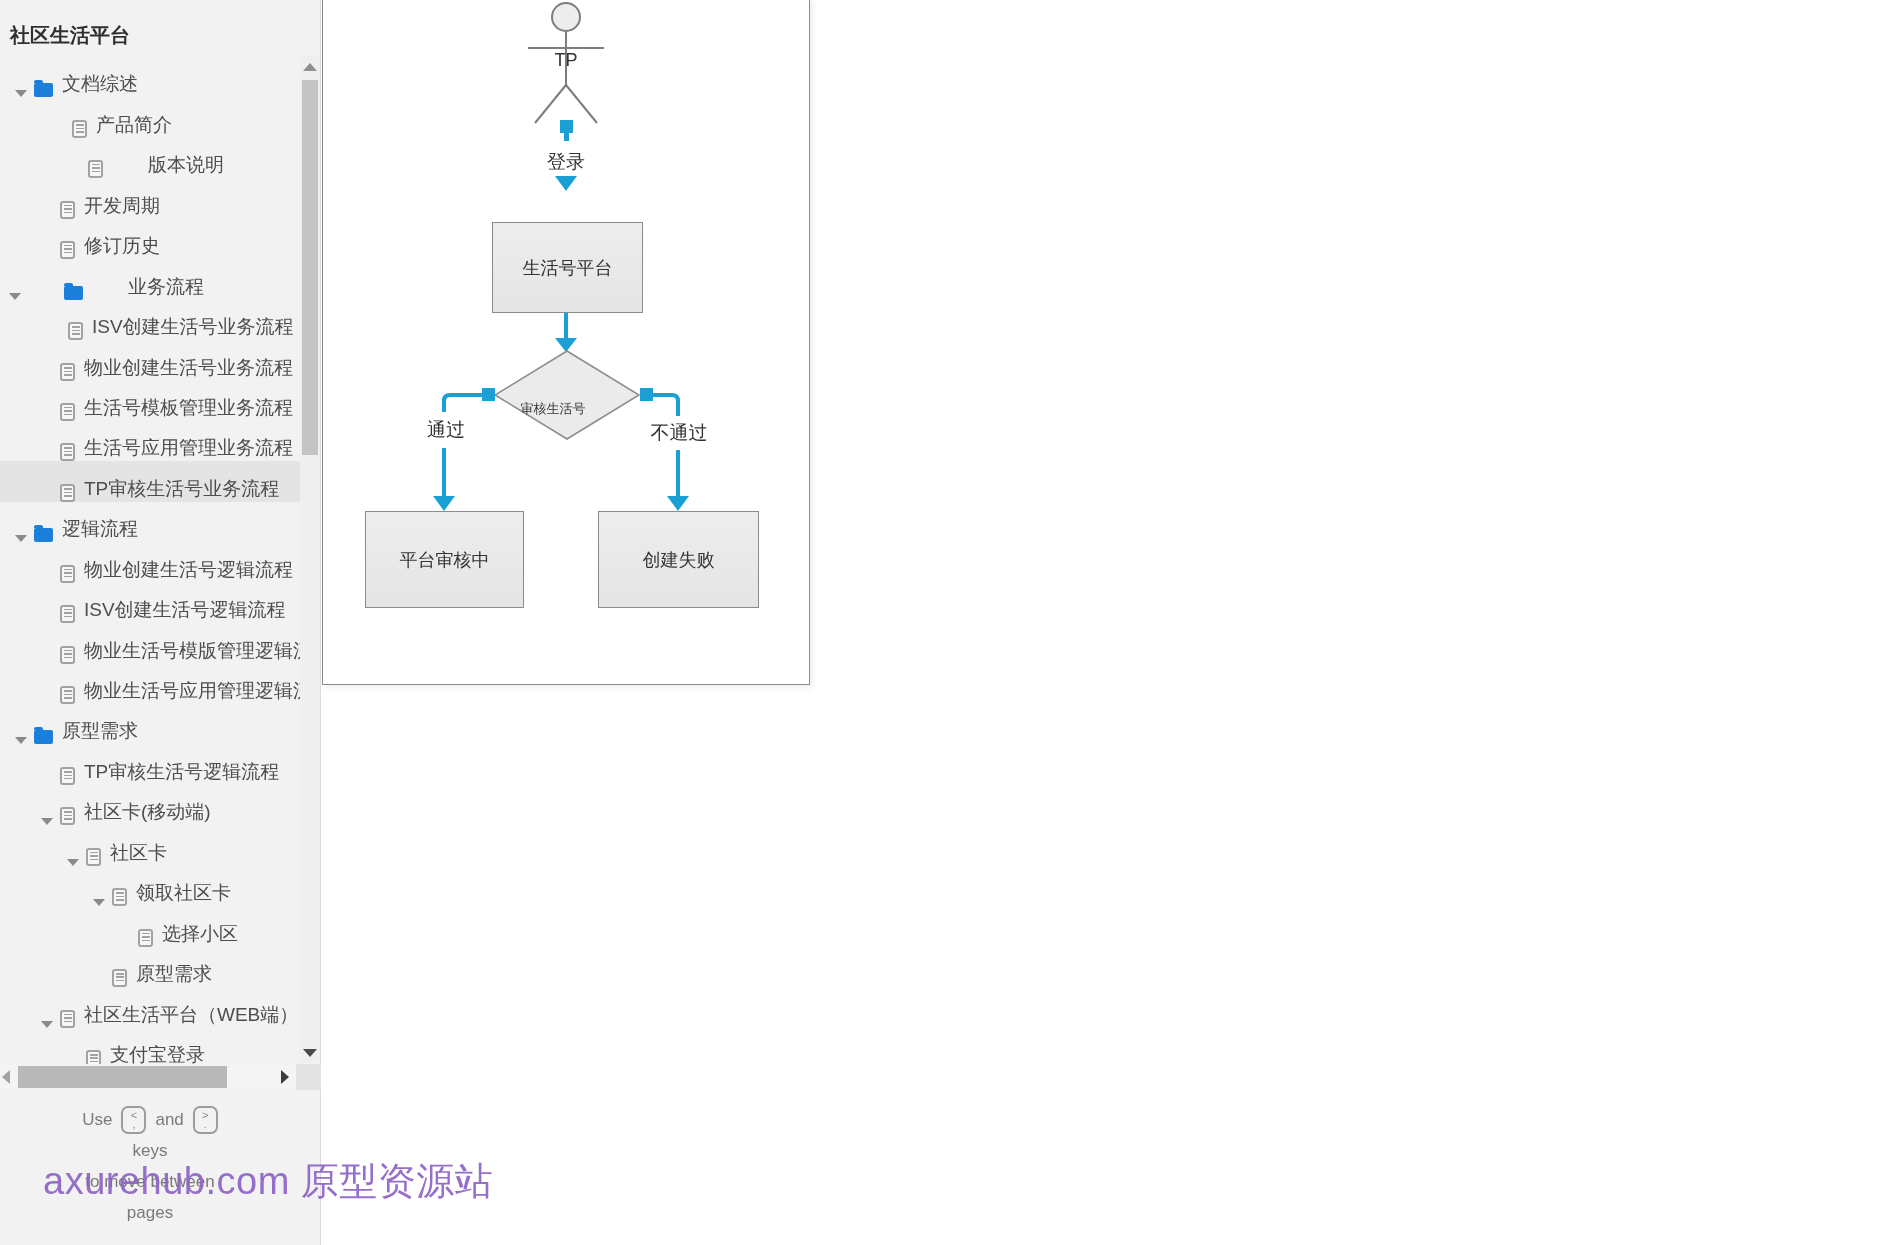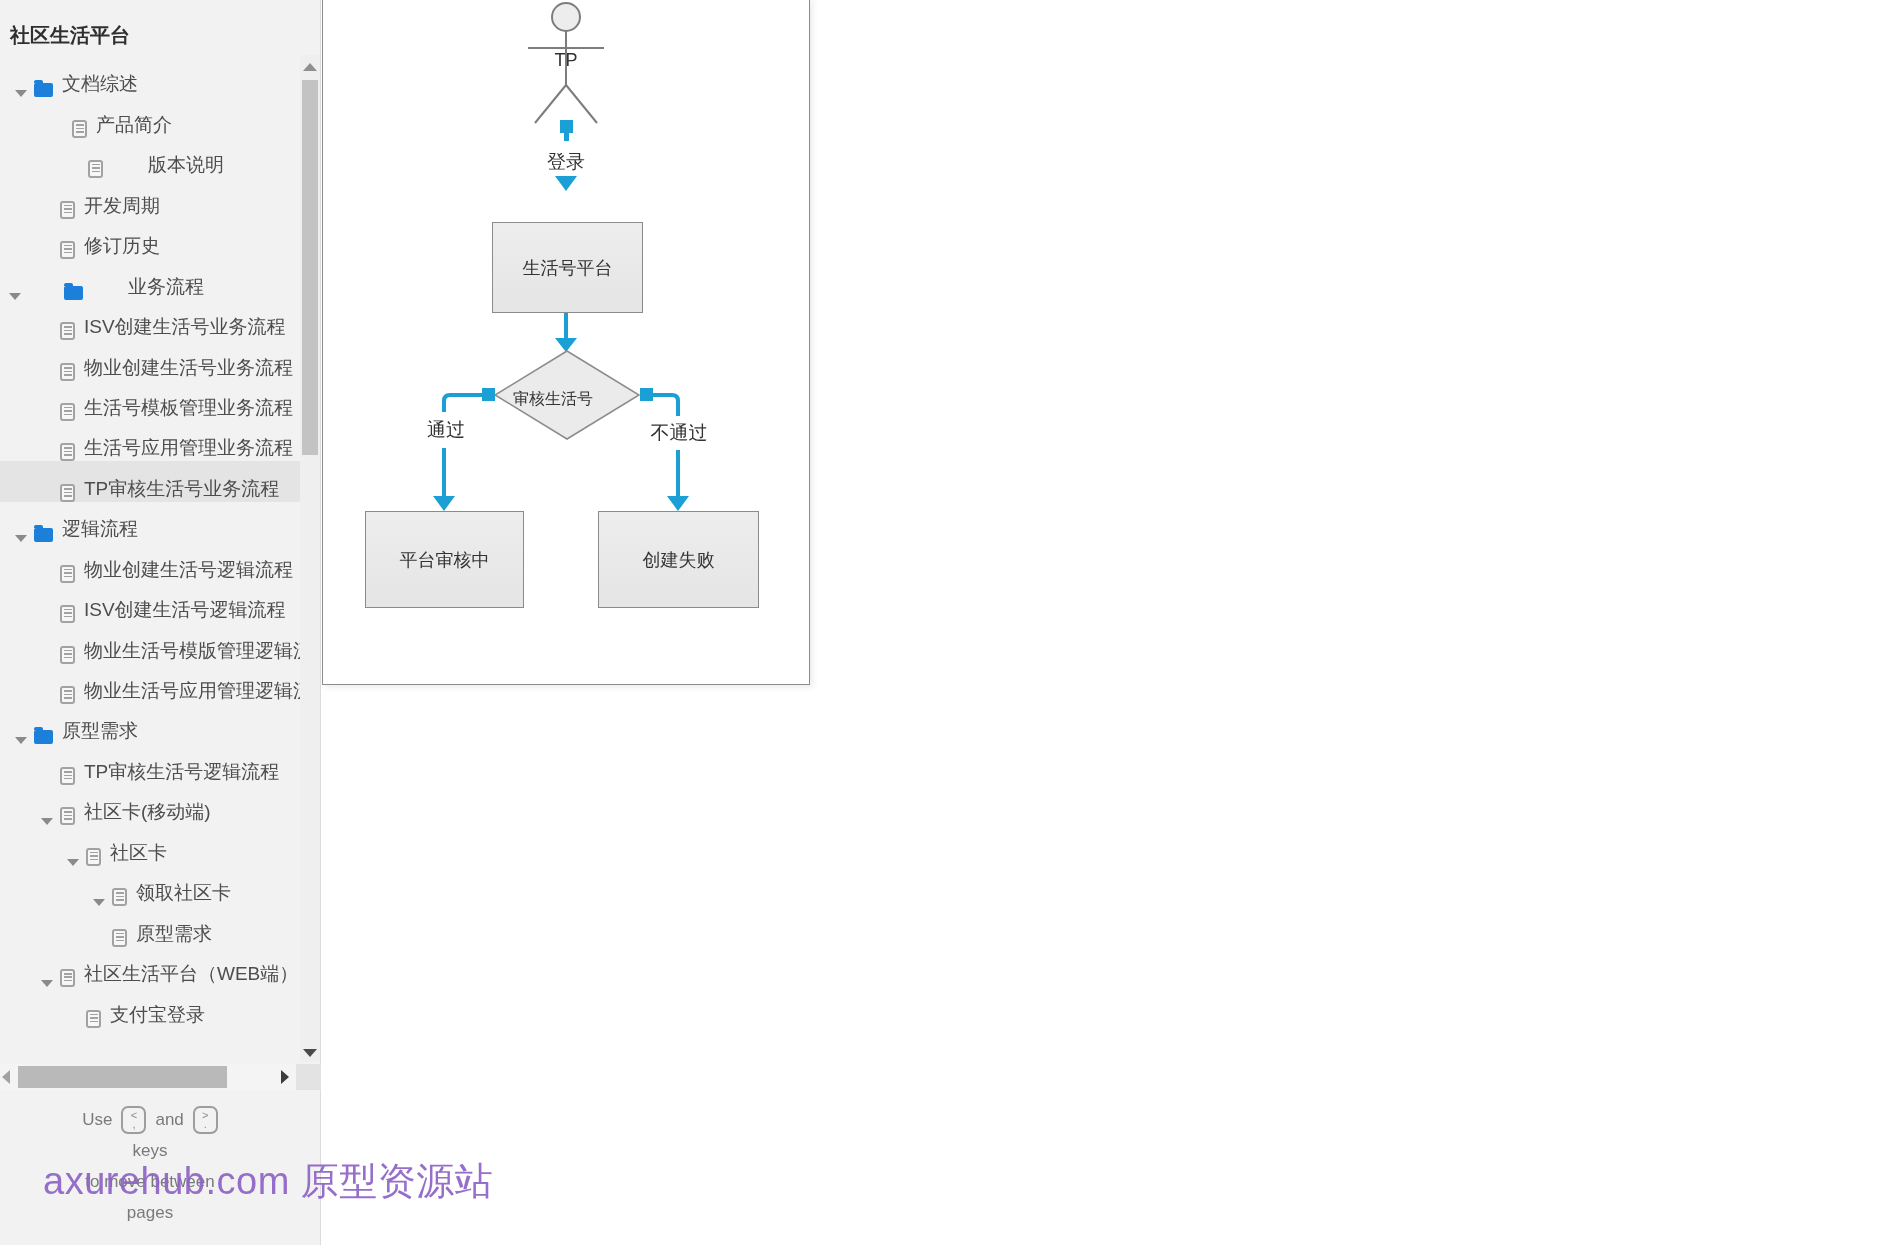--- a/index.html
+++ b/index.html
@@ -52,21 +52,21 @@
   
   .content{position:absolute;left:322px;top:0;right:0;bottom:0;background:#ffffff;}
   .panel{position:absolute;left:0;top:-3px;width:486px;height:686px;background:#ffffff;
       border:1px solid #8b8b8b;box-sizing:content-box;box-shadow:3px 3px 6px rgba(0,0,0,0.07);}
   .flow-svg{position:absolute;left:0;top:0;}
   .flow-label{position:absolute;text-align:center;color:#333;}
   .actor-name{left:223px;top:52px;width:40px;font-size:18px;}
   .lbl-login{left:213px;top:151px;width:60px;font-size:19px;}
   .lbl-pass{left:99px;top:419px;width:48px;font-size:19px;background:#ffffff;}
   .lbl-fail{left:324px;top:422px;width:64px;font-size:19px;background:#ffffff;}
-  .lbl-review{left:172px;top:391px;width:116px;font-size:16px;}
+  .lbl-review{left:172px;top:402px;width:116px;font-size:13px;}
   .flow-box{position:absolute;display:flex;align-items:center;justify-content:center;
       background:linear-gradient(180deg,#ededed,#e5e5e5);border:1px solid #8b8b8b;
       box-sizing:border-box;font-size:18px;color:#333;}
   .box-platform{left:169px;top:193px;width:151px;height:91px;margin-top:31px;}
   .box-reviewing{left:42px;top:513px;width:159px;height:97px;}
   .box-failed{left:275px;top:513px;width:161px;height:97px;}
 
   
   .watermark{position:absolute;left:43px;top:1156px;font-size:38px;color:#8e63c6;
       letter-spacing:0.5px;white-space:nowrap;z-index:5;opacity:0.92;}
@@ -110,21 +110,21 @@
           <span class="ticon page">
             <span class="plines"></span>
           </span>
           <span class="tlabel">修订历史</span>
         </div>
         <div class="trow" style="padding-left: 4px; gap: 36px;">
           <span class="arrow down"></span>
           <span class="ticon folder"></span>
           <span class="tlabel">业务流程</span>
         </div>
-        <div class="trow" style="padding-left: 36px;">
+        <div class="trow" style="padding-left: 36px; margin-left: 8px;">
           <span class="arrow"></span>
           <span class="ticon page">
             <span class="plines"></span>
           </span>
           <span class="tlabel">ISV创建生活号业务流程</span>
         </div>
         <div class="trow" style="padding-left: 36px;">
           <span class="arrow"></span>
           <span class="ticon page">
             <span class="plines"></span>
@@ -210,20 +210,27 @@
             <span class="plines"></span>
           </span>
           <span class="tlabel">社区卡</span>
         </div>
         <div class="trow" style="padding-left: 88px;">
           <span class="arrow down"></span>
           <span class="ticon page">
             <span class="plines"></span>
           </span>
           <span class="tlabel">领取社区卡</span>
+        </div>
+        <div class="trow" style="padding-left: 114px;">
+          <span class="arrow"></span>
+          <span class="ticon page">
+            <span class="plines"></span>
+          </span>
+          <span class="tlabel">选择小区</span>
         </div>
         <div class="trow" style="padding-left: 88px;">
           <span class="arrow"></span>
           <span class="ticon page">
             <span class="plines"></span>
           </span>
           <span class="tlabel">原型需求</span>
         </div>
         <div class="trow" style="padding-left: 36px;">
           <span class="arrow down"></span>

